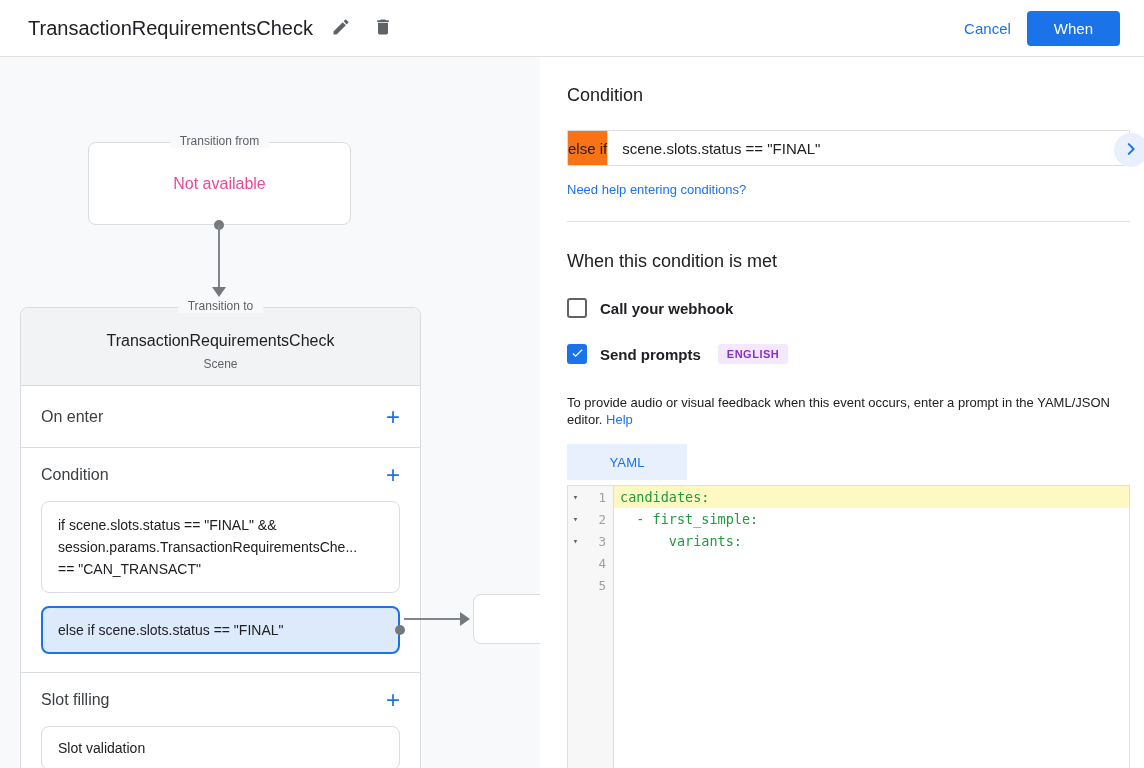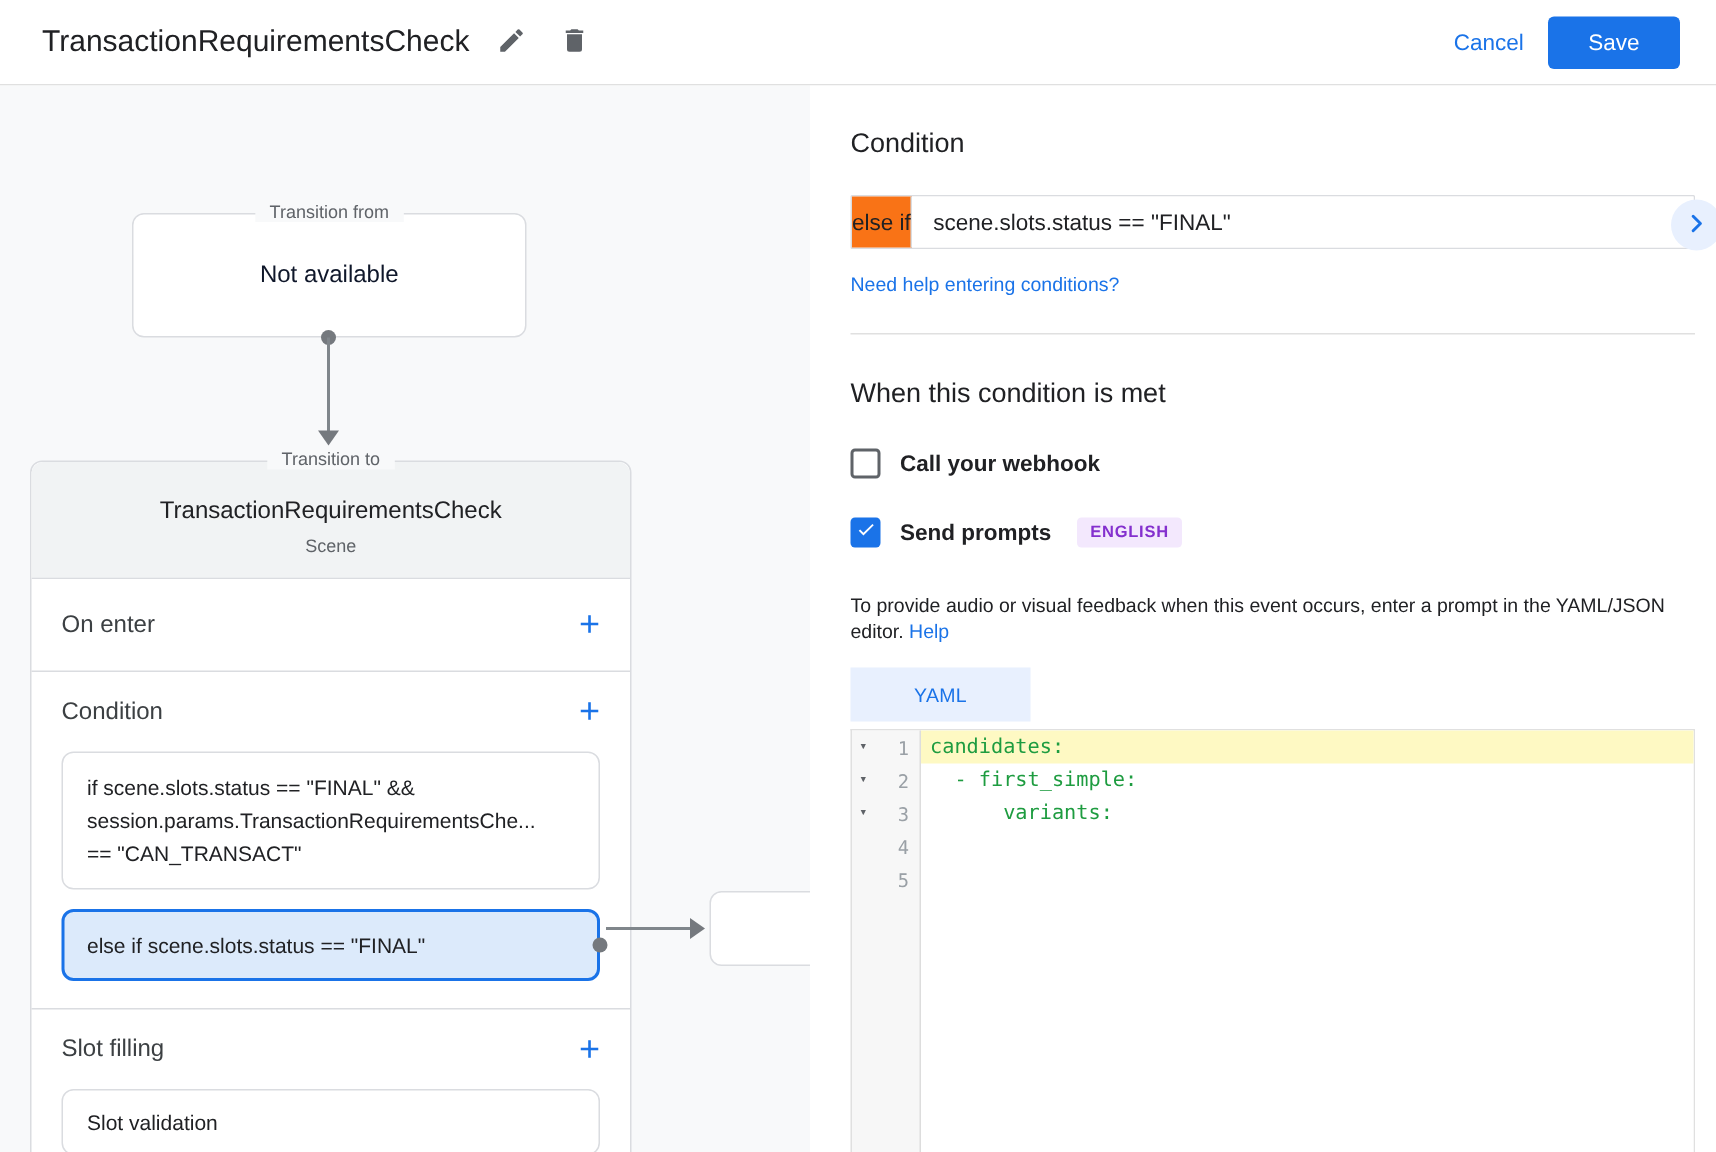--- a/index.html
+++ b/index.html
@@ -23,21 +23,21 @@
   
   .main { flex:1; display:flex; min-height:0; }
 
   
   .canvas { width:540px; flex:0 0 540px; background:#f8f9fa; position:relative; overflow:hidden; }
   .node { position:absolute; background:#fff; border:1px solid #dadce0; border-radius:8px; }
   .legend { position:absolute; top:-9px; left:50%; transform:translateX(-50%);
     background:#f8f9fa; padding:0 10px; font-size:12px; color:#5f6368; white-space:nowrap; }
   .tf-box { left:88px; top:85px; width:263px; height:83px; display:flex;
     align-items:center; justify-content:center; }
-  .tf-box .content { font-size:16px; color:#0f172a; }
+  .tf-box .content { font-size:16px; color:#ec4899; }
 
   .conn-v { position:absolute; left:218px; top:168px; width:2px; height:64px; background:#80868b; }
   .dot { position:absolute; width:10px; height:10px; border-radius:50%; background:#75797e; }
   .dot-top { left:214px; top:163px; }
   .arrow-down { position:absolute; left:212px; top:230px; width:0; height:0;
     border-left:7px solid transparent; border-right:7px solid transparent;
     border-top:10px solid #75797e; }
 
   
   .card { position:absolute; left:20px; top:250px; width:401px; height:530px;
@@ -133,21 +133,21 @@
     </button>
     <button class="icon-btn">
       <span>
         <svg width="20" height="20" viewBox="0 0 24 24">
             <path fill="#5f6368" d="M6 19a2 2 0 0 0 2 2h8a2 2 0 0 0 2-2V7H6v12zM19 4h-3.5l-1-1h-5l-1 1H5v2h14V4z"></path>
           </svg>
       </span>
     </button>
     <span class="spacer"></span>
     <button class="btn-text">Cancel</button>
-    <button class="btn-primary">Save</button>
+    <button class="btn-primary">When</button>
   </div>
 
   <div class="main">
 
     <div class="canvas">
 
       <div class="node tf-box">
         <span class="legend">Transition from</span>
         <span class="content">Not available</span>
       </div>

